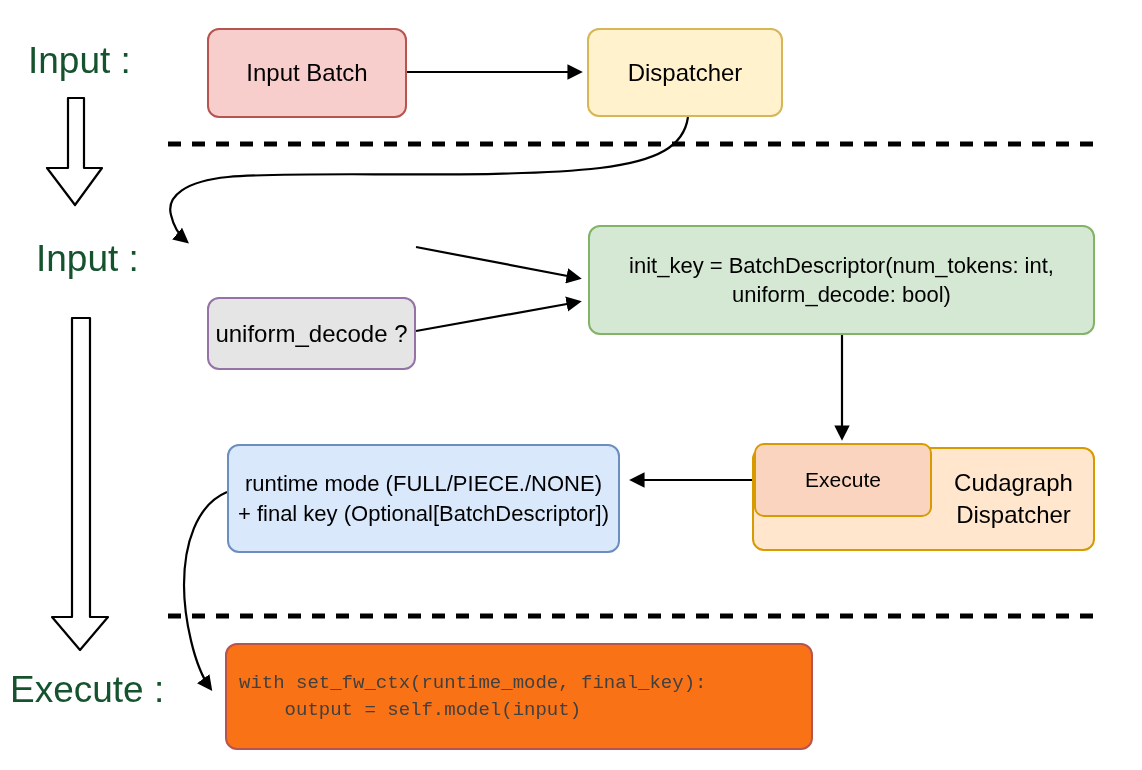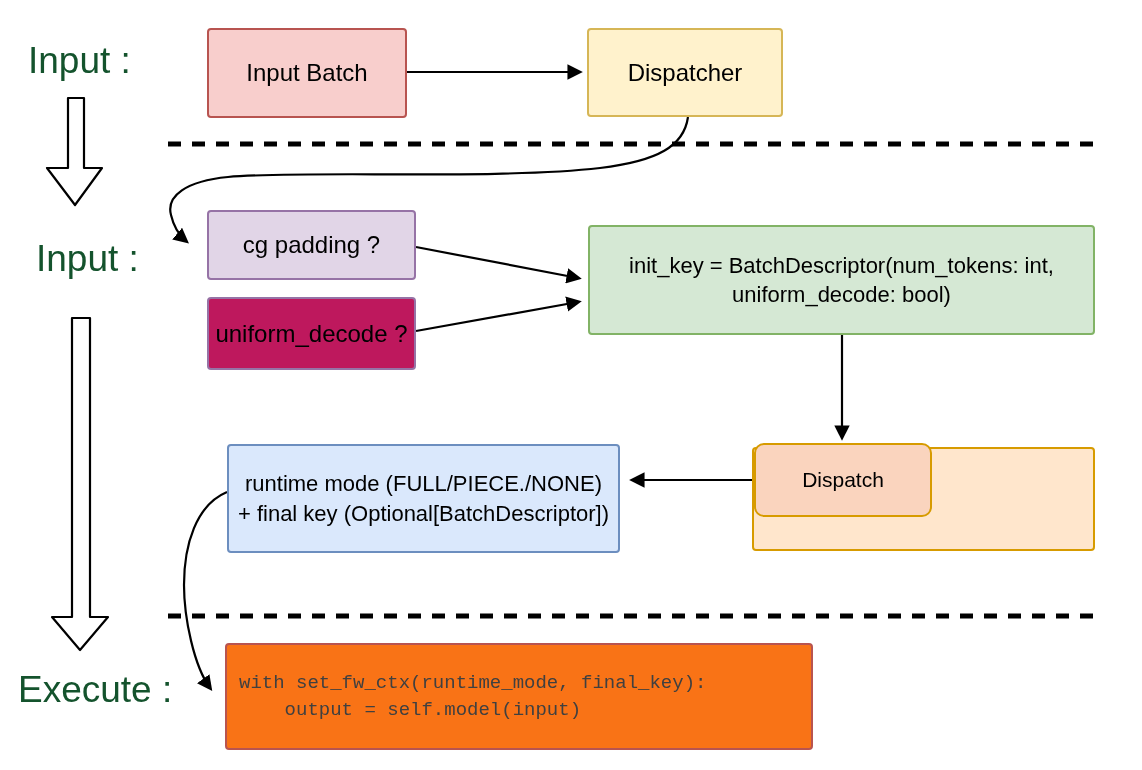--- a/index.html
+++ b/index.html
@@ -12,60 +12,60 @@
     overflow: hidden;
   }
   #connector-layer {
     position: absolute;
     left: 0; top: 0;
     width: 1142px; height: 770px;
   }
   .node {
     position: absolute;
     box-sizing: border-box;
-    border-radius: 4px;
+    border-radius: 12px;
     display: flex;
     align-items: center;
     justify-content: center;
     text-align: center;
     white-space: pre;
     color: #000000;
     font-size: 24px;
     line-height: 1.32;
   }
   .stage-label {
     position: absolute;
     font-size: 37px;
     font-weight: normal;
     color: #14532d;
     white-space: pre;
   }
   .node-input-batch   { left:207px; top:28px;  width:200px; height:90px;  background:#f8cecc; border:2px solid #b85450; }
   .node-preprocess    { left:587px; top:28px;  width:196px; height:89px;  background:#fff2cc; border:2px solid #d6b656; }
   .node-cg-padding    { left:207px; top:210px; width:209px; height:70px;  background:#e1d5e7; border:2px solid #9673a6; }
-  .node-uniform-decode{ left:207px; top:297px; width:209px; height:73px;  background:#be185d; border:2px solid #9673a6; }
+  .node-uniform-decode{ left:207px; top:297px; width:209px; height:73px;  background:#e5e5e5; border:2px solid #9673a6; }
   .node-init-key      { left:588px; top:225px; width:507px; height:110px; background:#d5e8d4; border:2px solid #82b366; font-size:22px; }
   .node-runtime-mode  { left:227px; top:444px; width:393px; height:109px; background:#dae8fc; border:2px solid #6c8ebf; font-size:22px; }
   .node-cudagraph     { left:752px; top:447px; width:343px; height:104px; background:#ffe6cc; border:2px solid #d79b00; }
   .node-dispatch      { left:754px; top:443px; width:178px; height:74px;  background:#fad4be; border:2px solid #d79b00; font-size:21px; border-radius:10px; }
   .label-cudagraph    { left:932px; top:447px; width:163px; height:104px; background:transparent; border:none; }
   .node-execute-code  {
     left:225px; top:643px; width:588px; height:107px;
     background:#f97316; border:2px solid #b85450;
     justify-content: flex-start;
     text-align: left;
     padding-left: 12px;
     font-family: "Liberation Mono", monospace;
     font-size: 19px;
     line-height: 1.42;
     color: #404040;
   }
   .label-input   { left:28px; top:40px;  }
   .label-plan    { left:36px; top:238px; }
-  .label-execute { left:18px; top:669px; }
+  .label-execute { left:10px; top:669px; }
 </style>
 </head>
 <body>
 
 <div id="canvas">
 
   <svg id="connector-layer" viewBox="0 0 1142 770" xmlns="http://www.w3.org/2000/svg">
     <defs>
       <marker id="ah" viewBox="0 0 10 10" refX="7.5" refY="5" markerWidth="7" markerHeight="7" orient="auto">
         <path d="M0 0 L10 5 L0 10 Z" fill="#000000"></path>
@@ -89,29 +89,30 @@
   </svg>
 
   <div class="stage-label label-input">Input :</div>
   <div class="stage-label label-plan">Input :</div>
   <div class="stage-label label-execute">Execute :</div>
 
   <div class="node node-input-batch">Input Batch</div>
 
   <div class="node node-preprocess">Dispatcher</div>
 
-  <div class="node node-cg-padding">cg padding ?</div>
 
   <div class="node node-uniform-decode">uniform_decode ?</div>
 
   <div class="node node-runtime-mode">runtime mode (FULL/PIECE./NONE)
 + final key (Optional[BatchDescriptor])</div>
 
   <div class="node node-init-key">init_key = BatchDescriptor(num_tokens: int,
 uniform_decode: bool)</div>
 
   <div class="node node-cudagraph"></div>
-  <div class="node node-dispatch">Dispatch</div>
+  <div class="node node-dispatch">Execute</div>
+  <div class="node label-cudagraph">Cudagraph
+Dispatcher</div>
 
   <div class="node node-execute-code">with set_fw_ctx(runtime_mode, final_key):
     output = self.model(input)</div>
 
 </div>
 
 </body></html>

